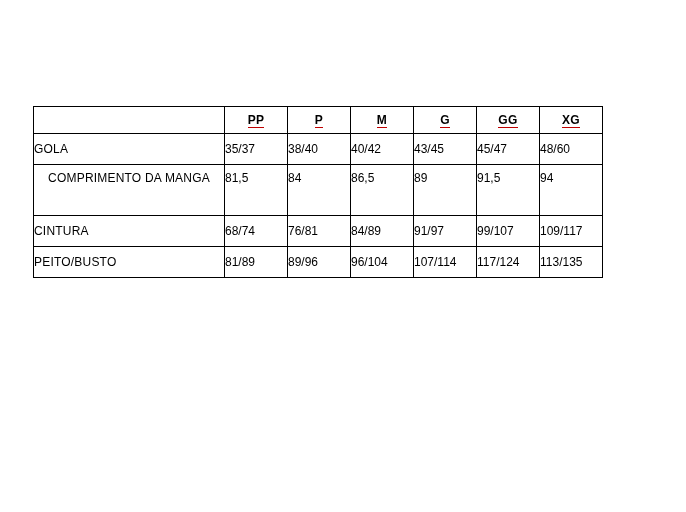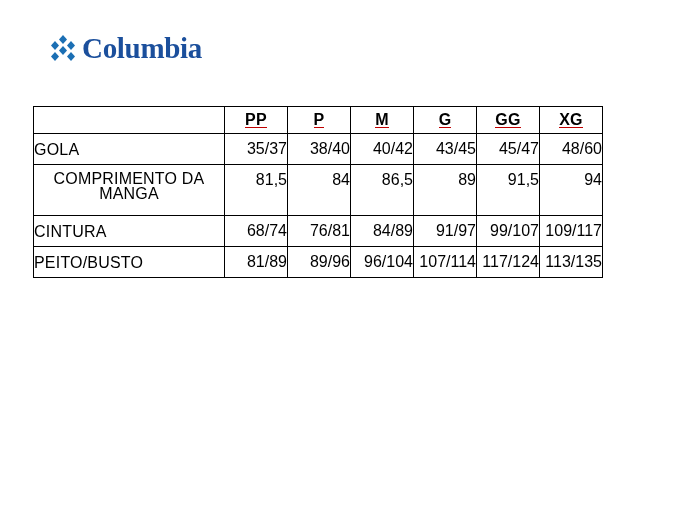--- a/index.html
+++ b/index.html
@@ -52,21 +52,21 @@
     width: 570px;
   }
   table.size-table {
     border-collapse: collapse;
     width: 570px;
     table-layout: fixed;
   }
   table.size-table td,
   table.size-table th {
     border: 1px solid #000000;
-    font-size: 16px;
+    font-size: 12px;
     color: #000000;
     padding: 0;
     vertical-align: middle;
   }
   .col-label { width: 191px; }
   .col-size  { width: 63px;  }
 
   
   .hdr-blank {
     height: 26px;
@@ -101,49 +101,34 @@
     letter-spacing: 0.2px;
     line-height: 15px;
     vertical-align: middle;
   }
   td.row-label.top-align {
     vertical-align: top;
     padding-top: 6px;
     text-align: center;
   }
   td.cell-val {
-    text-align: right;
+    text-align: left;
     font-size: 12px;
   }
   td.cell-val.top-align {
     vertical-align: top;
     padding-top: 6px;
     margin-top: 14px;
   }
 </style>
 </head>
 <body>
 
 <div class="page">
 
-  <div class="brand">
-    <span class="brand-mark">
-      <svg viewBox="0 0 60 56" width="30" height="28" xmlns="http://www.w3.org/2000/svg">
-        <g fill="#1b6fb4">
-          <polygon points="30,0 38,9 30,18 22,9"></polygon>
-          <polygon points="14,12 22,21 14,30 6,21"></polygon>
-          <polygon points="46,12 54,21 46,30 38,21"></polygon>
-          <polygon points="30,22 38,31 30,40 22,31"></polygon>
-          <polygon points="14,34 22,43 14,52 6,43"></polygon>
-          <polygon points="46,34 54,43 46,52 38,43"></polygon>
-        </g>
-      </svg>
-    </span>
-    <span class="brand-name">Columbia</span>
-  </div>
 
   <div class="size-table-wrap">
     <table class="size-table">
       <colgroup>
         <col class="col-label">
         <col class="col-size">
           <col class="col-size">
           <col class="col-size">
         <col class="col-size">
           <col class="col-size">

